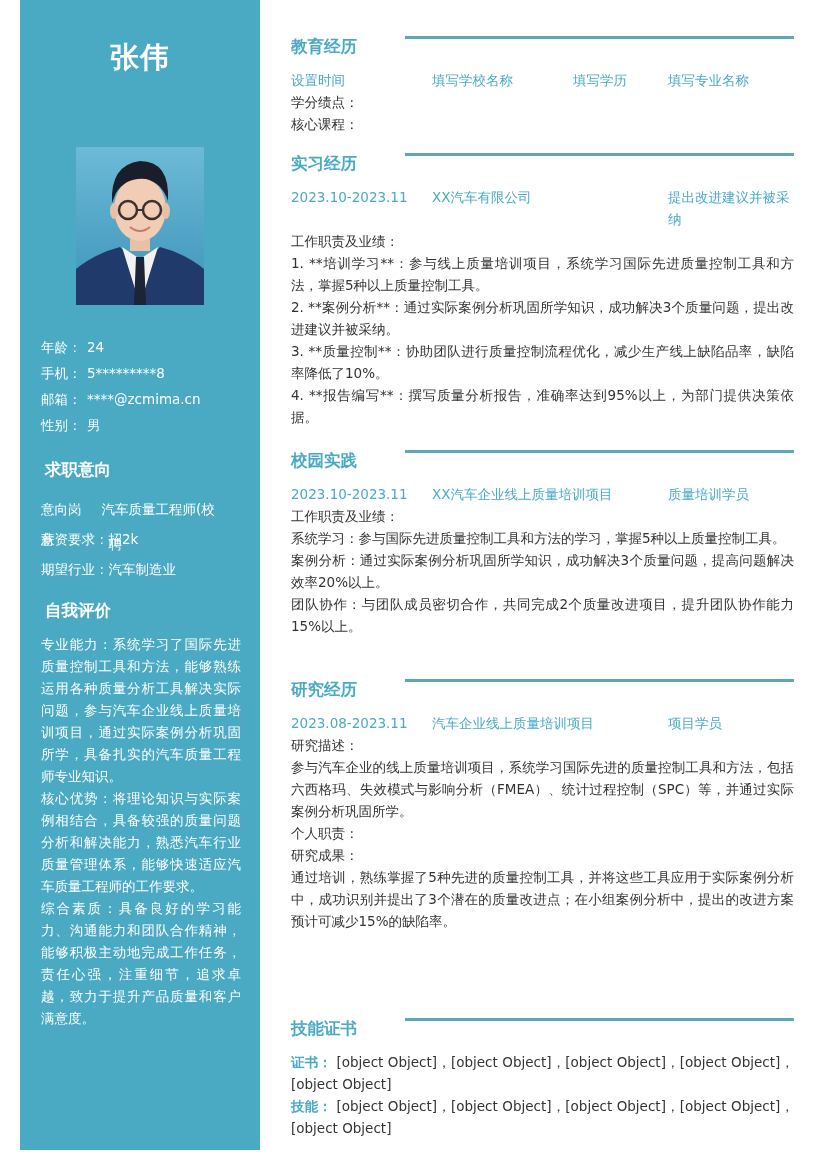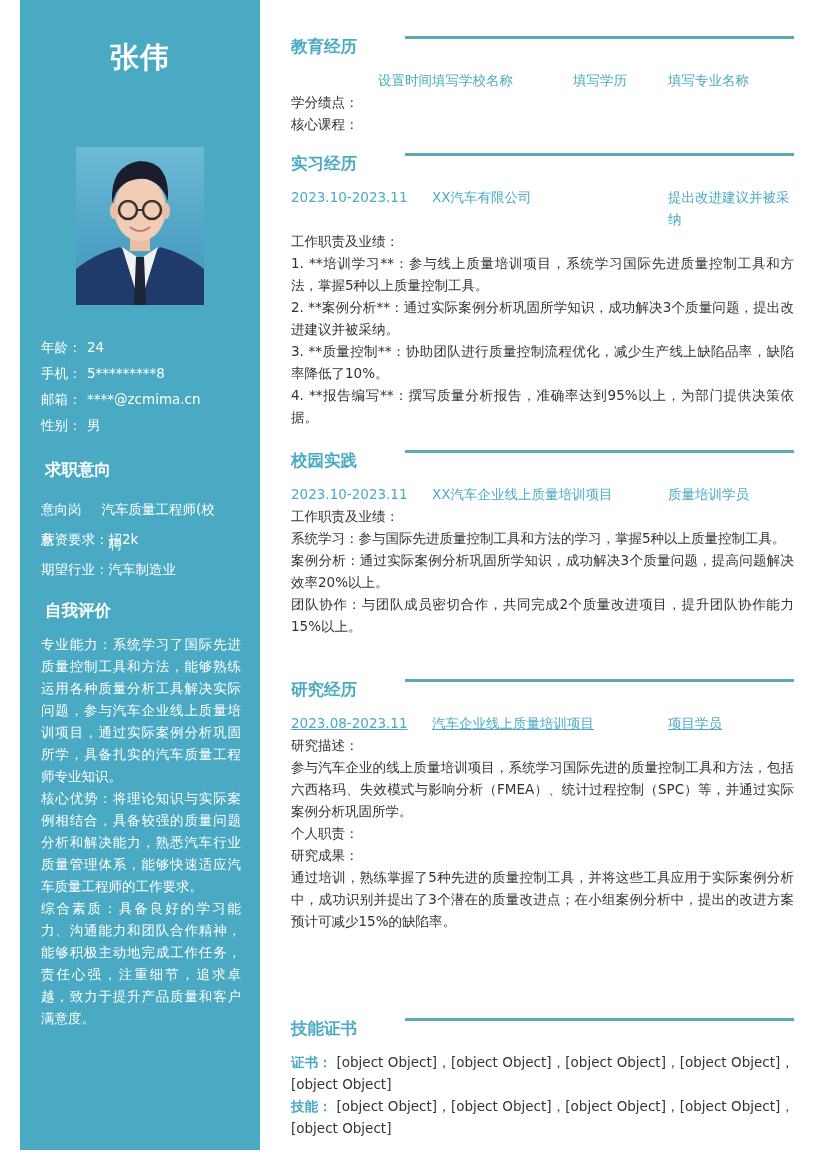--- a/index.html
+++ b/index.html
@@ -18,21 +18,21 @@
   .eval { position: absolute; left: 21px; top: 633px; width: 200px; font-size: 13.5px; line-height: 22px; text-align: justify; }
   .sec { position: absolute; left: 291px; width: 503px; }
   .sec-title { display: flex; align-items: flex-start; height: 24px; gap: 40px; }
   .sec-title .t { color: #4aaac4; font-size: 16.5px; font-weight: bold; white-space: nowrap; }
   .sec-title .line { flex: 1; height: 3px; background: #5fa6b6; margin-left: 8px; }
   .meta { display: flex; color: #4aaac4; font-size: 13.5px; line-height: 22px; margin-top: 5px; }
   .meta .c1 { width: 141px; }
   .meta .c2 { width: 236px; }
   .meta .c3 { width: 126px; }
   .body { font-size: 13.5px; line-height: 22px; color: #333; text-align: justify; }
-  .edu-meta .c1 { width: 141px; text-align: right; } .edu-meta .c2 { width: 141px; } .edu-meta .c3 { width: 95px; }
+  .edu-meta .c1 { width: 141px; } .edu-meta .c2 { width: 141px; } .edu-meta .c3 { width: 95px; }
   .skill-label { color: #4aaac4; font-weight: bold; }
 </style>
 </head>
 <body>
 
 <div class="sidebar">
   <div class="name">张伟</div>
 
   <div class="photo">
     <svg width="128" height="158" viewBox="0 0 128 158">
@@ -142,21 +142,21 @@
   <div class="body">系统学习：参与国际先进质量控制工具和方法的学习，掌握5种以上质量控制工具。</div>
   <div class="body">案例分析：通过实际案例分析巩固所学知识，成功解决3个质量问题，提高问题解决效率20%以上。</div>
   <div class="body">团队协作：与团队成员密切合作，共同完成2个质量改进项目，提升团队协作能力15%以上。</div>
 </div>
 
 <div class="sec" style="top:679px;">
   <div class="sec-title">
       <span class="t">研究经历</span>
       <span class="line"></span>
     </div>
-  <div class="meta" style="margin-top:9px;text-decoration:underline;">
+  <div class="meta" style="margin-top:9px;">
     <span class="c1">2023.08-2023.11</span>
     <span class="c2">汽车企业线上质量培训项目</span>
     <span class="c3">项目学员</span>
   </div>
   <div class="body">研究描述：</div>
   <div class="body">参与汽车企业的线上质量培训项目，系统学习国际先进的质量控制工具和方法，包括六西格玛、失效模式与影响分析（FMEA）、统计过程控制（SPC）等，并通过实际案例分析巩固所学。</div>
   <div class="body">个人职责：</div>
   <div class="body">研究成果：</div>
   <div class="body">通过培训，熟练掌握了5种先进的质量控制工具，并将这些工具应用于实际案例分析中，成功识别并提出了3个潜在的质量改进点；在小组案例分析中，提出的改进方案预计可减少15%的缺陷率。</div>
 </div>

